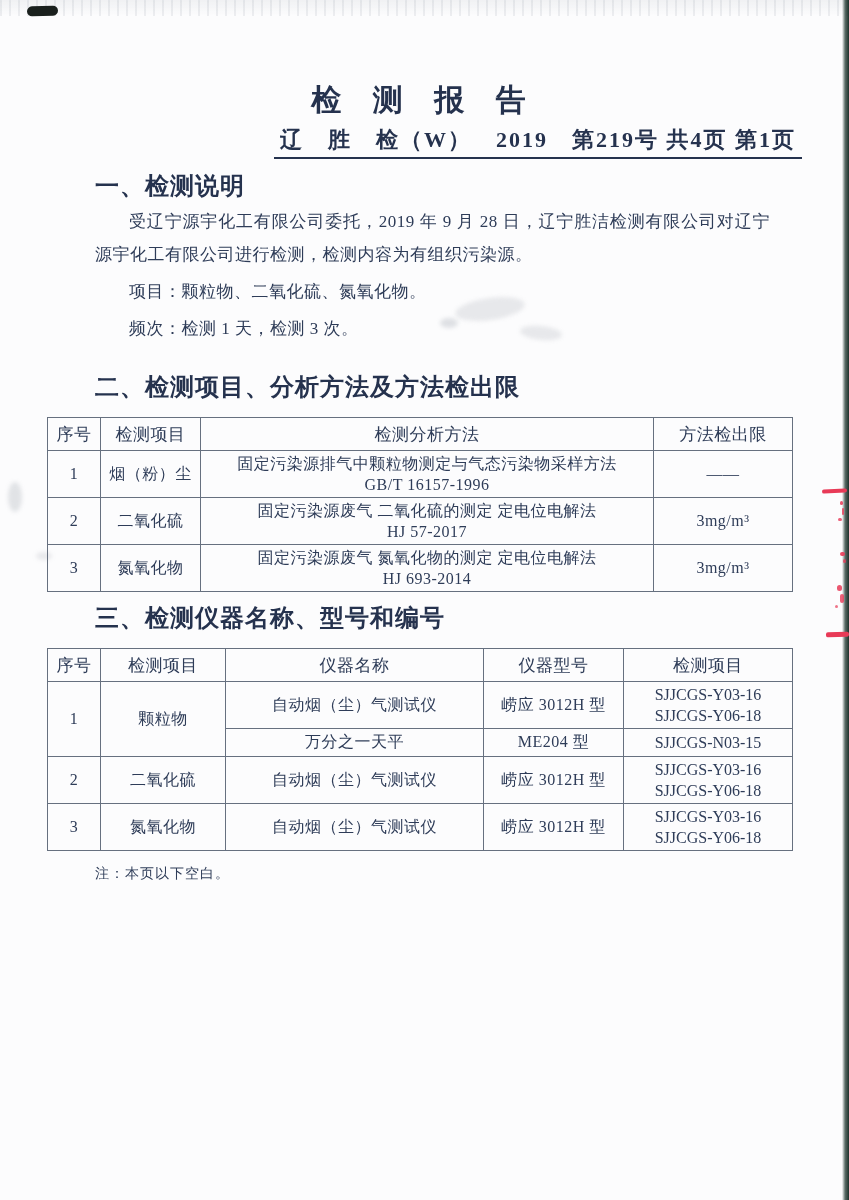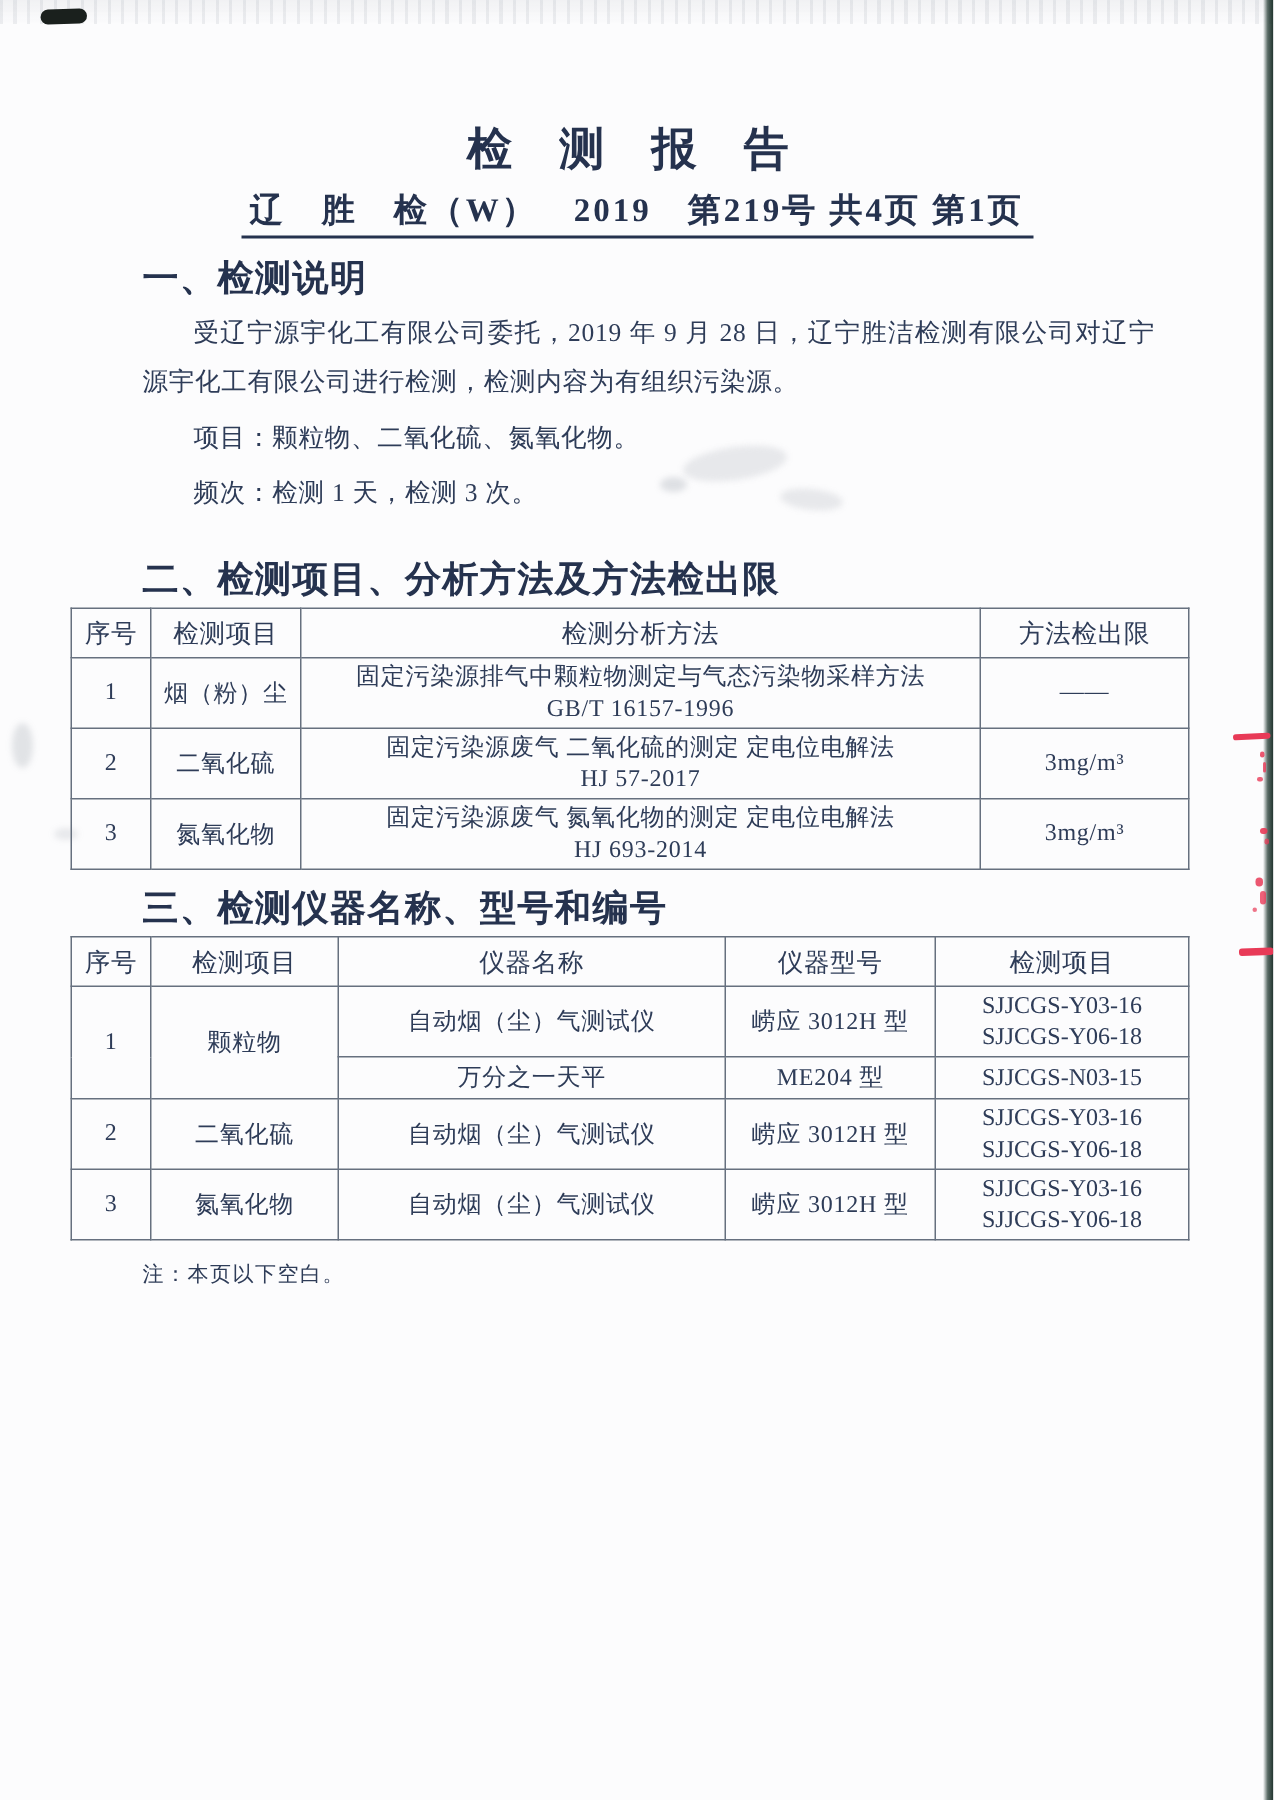--- a/index.html
+++ b/index.html
@@ -34,21 +34,21 @@
   .content{ margin:0 47px; }
 
   .report-title{
     margin-top:80px;
     text-align:center;
     font-size:30px;font-weight:bold;
     letter-spacing:12px;
     line-height:40px;
     color:var(--heading-ink,#25324e);
   }
-  .doc-number-wrap{ text-align:center; margin-top:5px; }
+  .doc-number-wrap{ text-align:right; margin-top:5px; }
   .doc-number{
     display:inline-block;
     font-size:22px;font-weight:bold;
     letter-spacing:2px;
     color:var(--heading-ink,#25324e);
     border-bottom:2px solid var(--heading-ink,#25324e);
     padding:0 6px 2px 6px;
   }
 
   .section-heading{
@@ -66,21 +66,21 @@
     text-align:justify;
     text-indent:2em;
     letter-spacing:0.5px;
   }
   .text-block sup{ font-size:11px; }
 
   table.report-table{
     border-collapse:collapse;
     table-layout:fixed;
     width:745px;
-    margin-top:5px;
+    margin-top:17px;
     font-size:16px;
     border-radius:31px;
   }
   table.report-table th, table.report-table td{
     border:1px solid var(--table-border,#66707f);
     text-align:center;
     vertical-align:middle;
     padding:2px 4px;
     font-weight:normal;
     letter-spacing:0.5px;

